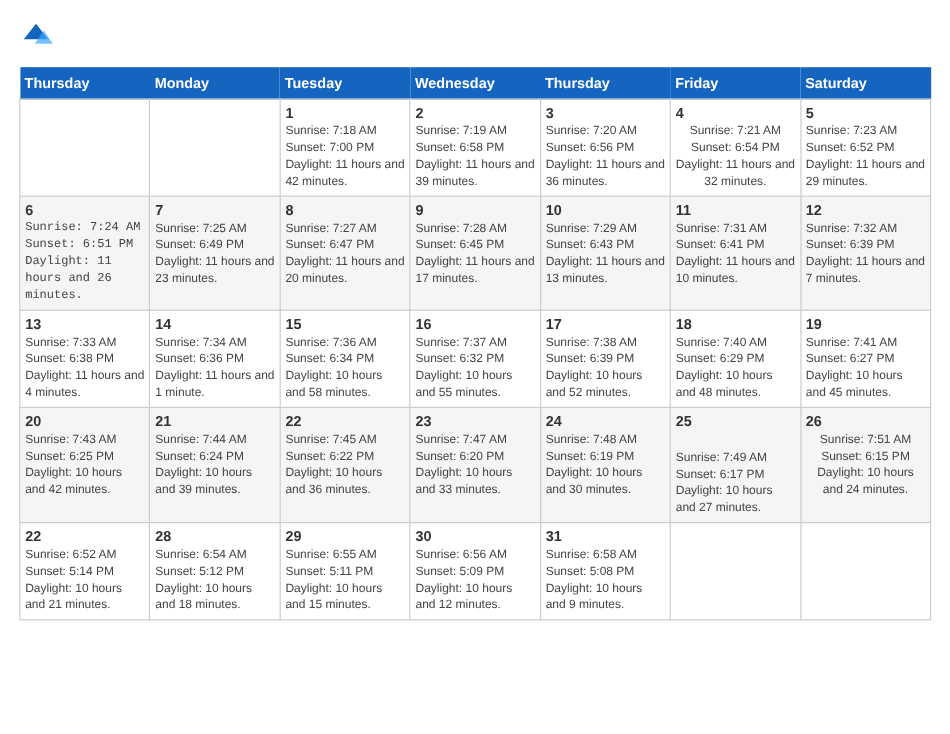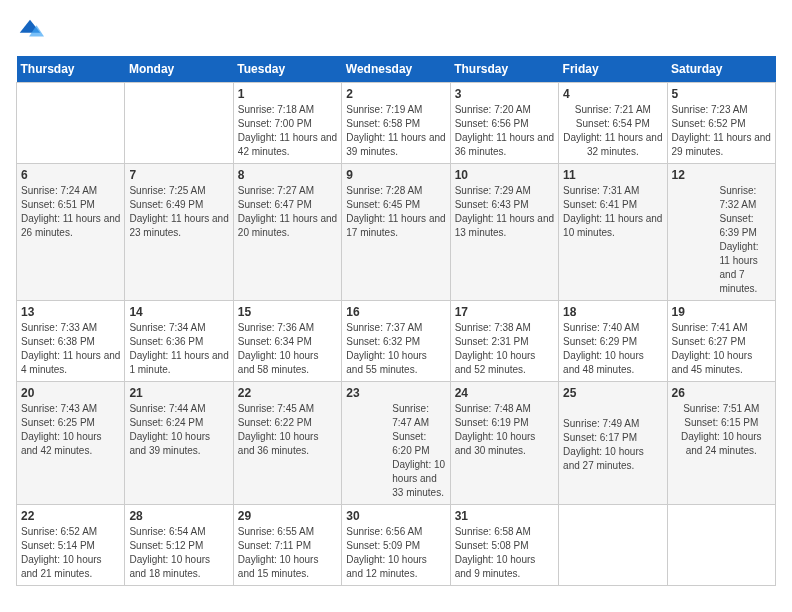--- a/index.html
+++ b/index.html
@@ -147,21 +147,21 @@
         <td>
           <span class="day-num">5</span>
           <div class="day-info" style="white-space: pre-line;">Sunrise: 7:23 AM
 Sunset: 6:52 PM
 Daylight: 11 hours and 29 minutes.</div>
         </td>
       </tr>
       <tr>
         <td>
           <span class="day-num">6</span>
-          <div class="day-info" style="white-space: pre-line;">Sunrise: 7:24 AM
+          <div class="day-info" style="white-space: pre-line; font-family: Liberation Mono, monospace;">Sunrise: 7:24 AM
 Sunset: 6:51 PM
 Daylight: 11 hours and 26 minutes.</div>
         </td>
         <td>
           <span class="day-num">7</span>
           <div class="day-info" style="white-space: pre-line;">Sunrise: 7:25 AM
 Sunset: 6:49 PM
 Daylight: 11 hours and 23 minutes.</div>
         </td>
         <td>
@@ -183,21 +183,21 @@
 Daylight: 11 hours and 13 minutes.</div>
         </td>
         <td>
           <span class="day-num">11</span>
           <div class="day-info" style="white-space: pre-line;">Sunrise: 7:31 AM
 Sunset: 6:41 PM
 Daylight: 11 hours and 10 minutes.</div>
         </td>
         <td>
           <span class="day-num">12</span>
-          <div class="day-info" style="white-space: pre-line; margin-left: 48px;">Sunrise: 7:32 AM
+          <div class="day-info" style="white-space: pre-line;">Sunrise: 7:32 AM
 Sunset: 6:39 PM
 Daylight: 11 hours and 7 minutes.</div>
         </td>
       </tr>
       <tr>
         <td>
           <span class="day-num">13</span>
           <div class="day-info" style="white-space: pre-line;">Sunrise: 7:33 AM
 Sunset: 6:38 PM
 Daylight: 11 hours and 4 minutes.</div>
@@ -216,21 +216,21 @@
         </td>
         <td>
           <span class="day-num">16</span>
           <div class="day-info" style="white-space: pre-line;">Sunrise: 7:37 AM
 Sunset: 6:32 PM
 Daylight: 10 hours and 55 minutes.</div>
         </td>
         <td>
           <span class="day-num">17</span>
           <div class="day-info" style="white-space: pre-line;">Sunrise: 7:38 AM
-Sunset: 2:31 PM
+Sunset: 6:39 PM
 Daylight: 10 hours and 52 minutes.</div>
         </td>
         <td>
           <span class="day-num">18</span>
           <div class="day-info" style="white-space: pre-line;">Sunrise: 7:40 AM
 Sunset: 6:29 PM
 Daylight: 10 hours and 48 minutes.</div>
         </td>
         <td>
           <span class="day-num">19</span>
@@ -253,21 +253,21 @@
 Daylight: 10 hours and 39 minutes.</div>
         </td>
         <td>
           <span class="day-num">22</span>
           <div class="day-info" style="white-space: pre-line;">Sunrise: 7:45 AM
 Sunset: 6:22 PM
 Daylight: 10 hours and 36 minutes.</div>
         </td>
         <td>
           <span class="day-num">23</span>
-          <div class="day-info" style="white-space: pre-line; margin-left: 46px;">Sunrise: 7:47 AM
+          <div class="day-info" style="white-space: pre-line;">Sunrise: 7:47 AM
 Sunset: 6:20 PM
 Daylight: 10 hours and 33 minutes.</div>
         </td>
         <td>
           <span class="day-num">24</span>
           <div class="day-info" style="white-space: pre-line;">Sunrise: 7:48 AM
 Sunset: 6:19 PM
 Daylight: 10 hours and 30 minutes.</div>
         </td>
         <td>
@@ -292,21 +292,21 @@
         </td>
         <td>
           <span class="day-num">28</span>
           <div class="day-info" style="white-space: pre-line;">Sunrise: 6:54 AM
 Sunset: 5:12 PM
 Daylight: 10 hours and 18 minutes.</div>
         </td>
         <td>
           <span class="day-num">29</span>
           <div class="day-info" style="white-space: pre-line;">Sunrise: 6:55 AM
-Sunset: 7:11 PM
+Sunset: 5:11 PM
 Daylight: 10 hours and 15 minutes.</div>
         </td>
         <td>
           <span class="day-num">30</span>
           <div class="day-info" style="white-space: pre-line;">Sunrise: 6:56 AM
 Sunset: 5:09 PM
 Daylight: 10 hours and 12 minutes.</div>
         </td>
         <td>
           <span class="day-num">31</span>

